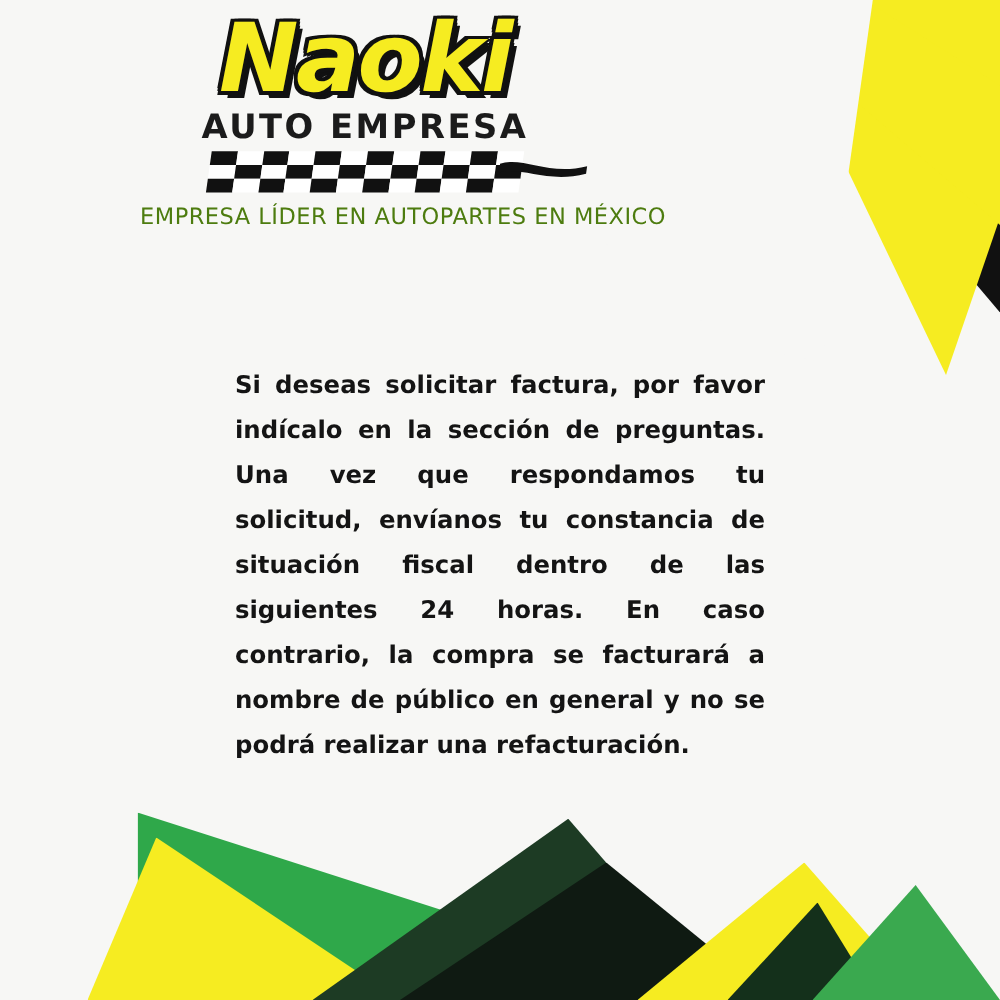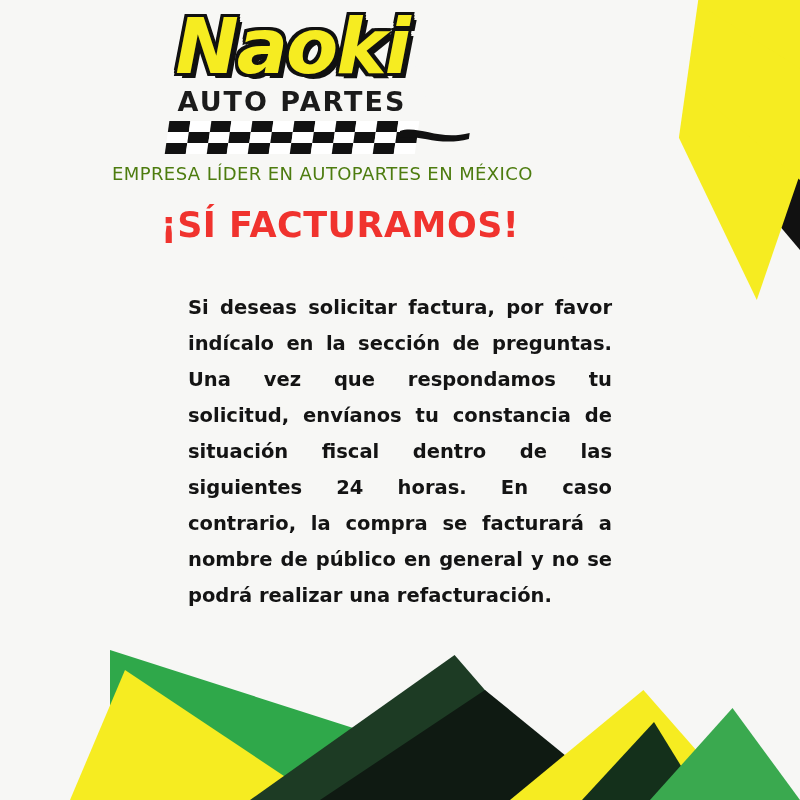--- a/index.html
+++ b/index.html
@@ -199,21 +199,21 @@
   <div class="shape bl-green"></div>
   <div class="shape bl-yellow"></div>
   <div class="shape bm-dark"></div>
   <div class="shape bm-black"></div>
   <div class="shape br-yellow"></div>
   <div class="shape br-dark2"></div>
   <div class="shape br-green"></div>
 
   <div class="logo-wrap">
     <div class="brand">Naoki</div>
-    <div class="brand-sub">AUTO PARTES</div>
+    <div class="brand-sub">AUTO EMPRESA</div>
 
     <div class="flag">
       <div class="flag-row">
         <span style="background:#111"></span>
           <span style="background:#fff"></span>
         <span style="background:#111"></span>
           <span style="background:#fff"></span>
         <span style="background:#111"></span>
           <span style="background:#fff"></span>
         <span style="background:#111"></span>
@@ -252,17 +252,16 @@
           <span style="background:#fff"></span>
       </div>
       <svg class="flag-tail" viewBox="0 0 72 20">
         <path d="M0 4 C18 -2, 40 14, 70 6 L70 12 C40 20, 18 6, 0 11 Z" fill="#111"></path>
       </svg>
     </div>
 
     <div class="tagline">EMPRESA LÍDER  EN AUTOPARTES EN MÉXICO</div>
   </div>
 
-  <div class="headline">¡SÍ FACTURAMOS!</div>
 
   <div class="body-copy">Si deseas solicitar factura, por favor indícalo en la sección de preguntas. Una vez que respondamos tu solicitud, envíanos tu constancia de situación fiscal dentro de las siguientes 24 horas. En caso contrario, la compra se facturará a nombre de público en general y no se podrá realizar una refacturación.</div>
 
 </div>
 
 </body></html>

